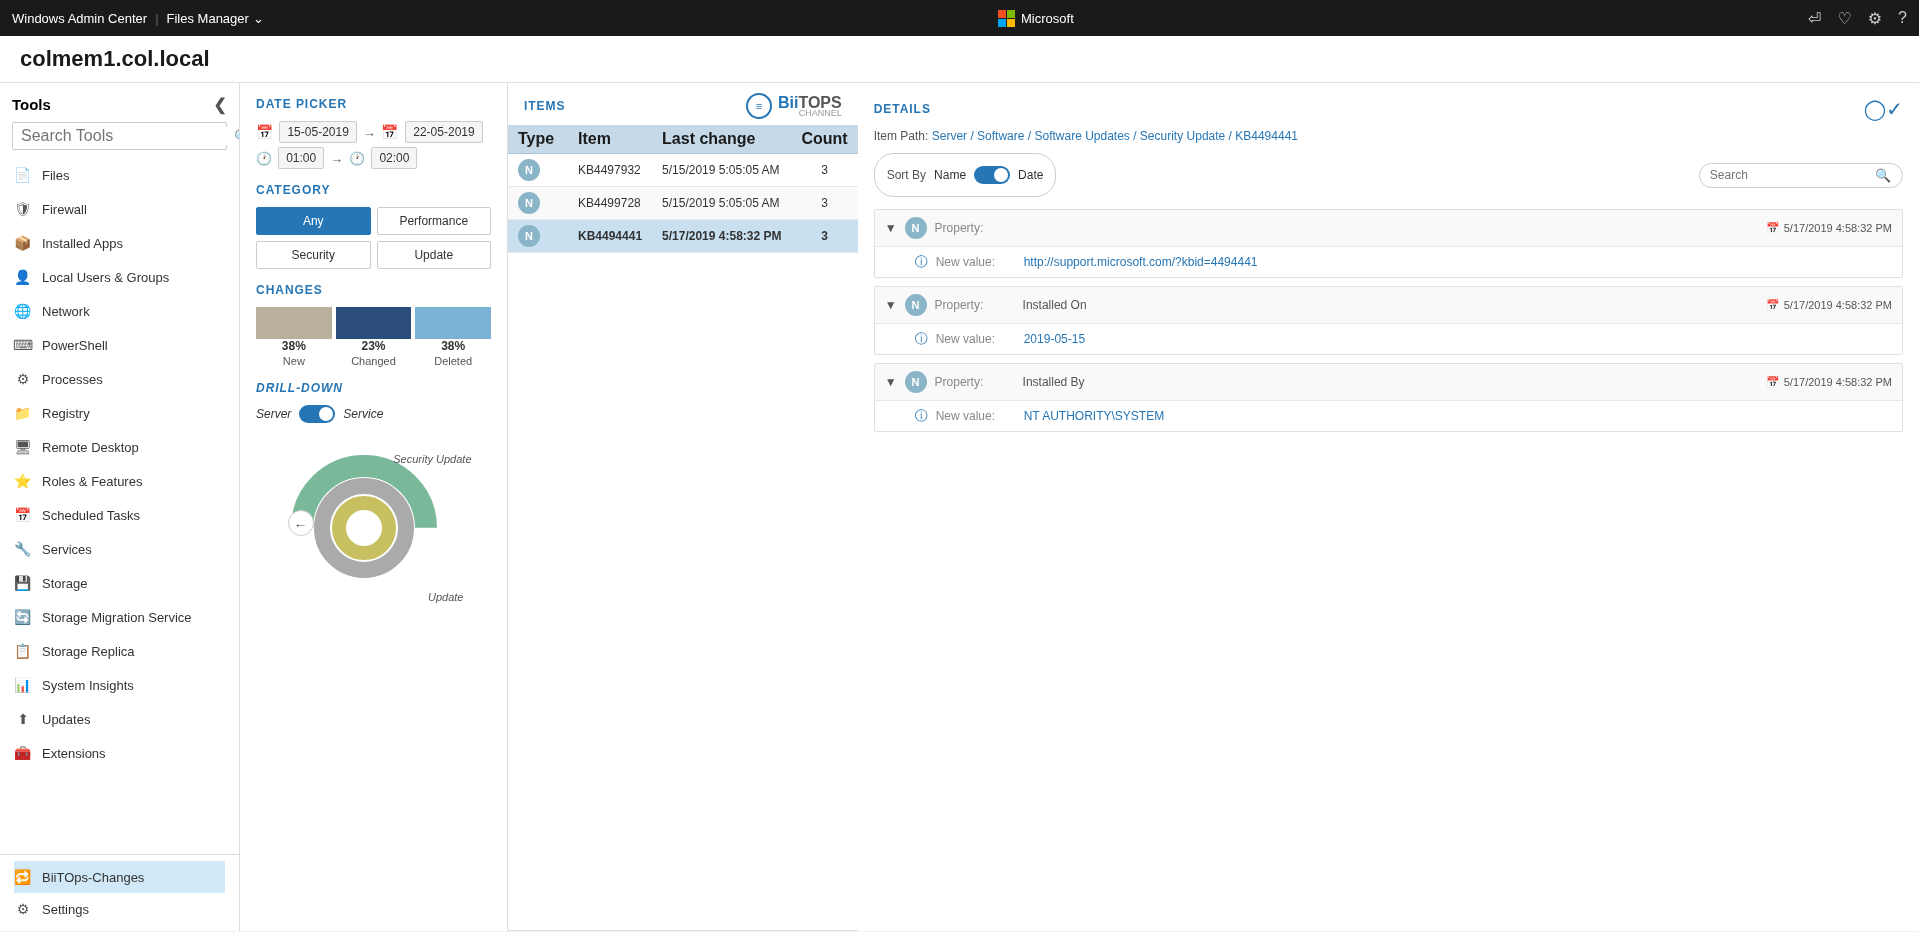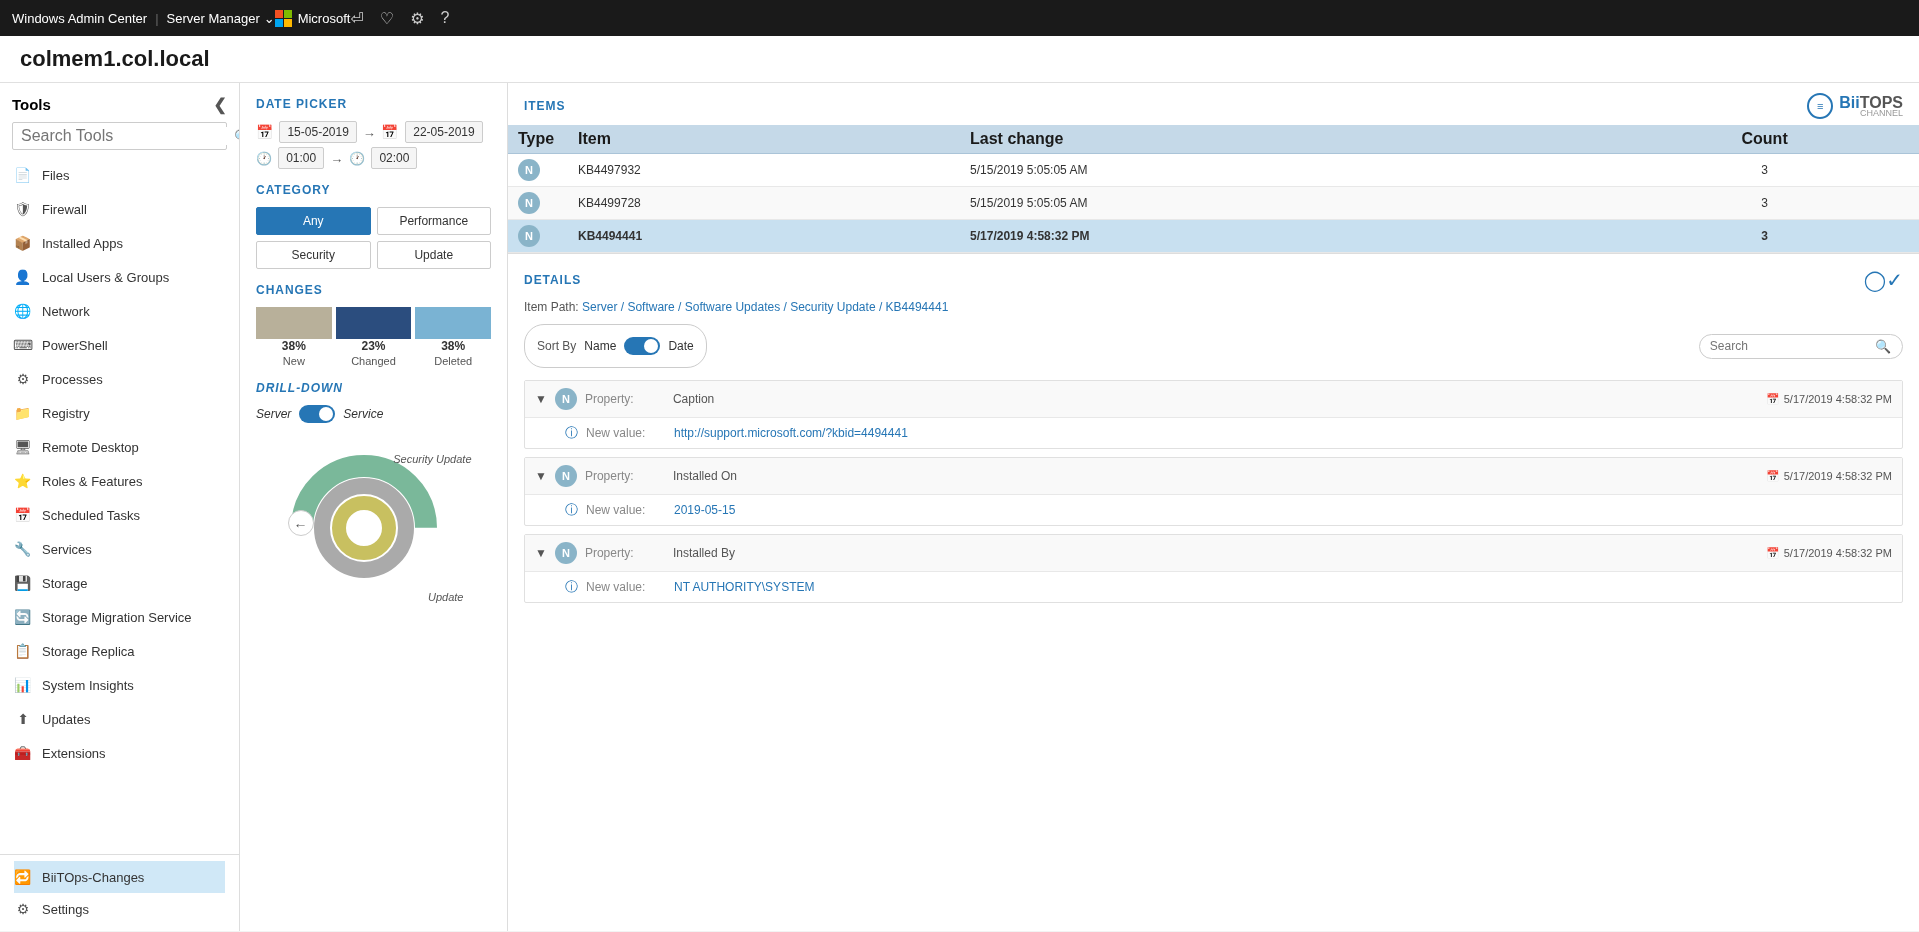--- a/index.html
+++ b/index.html
@@ -6,20 +6,21 @@
     body { font-family: 'Segoe UI', Arial, sans-serif; font-size: 13px; background: #f3f3f3; overflow: hidden; height: 932px; width: 1919px; }
 
     
     .topbar {
       background: #1a1a1a;
       height: 36px;
       display: flex;
       align-items: center;
       padding: 0 12px;
       color: #fff;
+      justify-content: space-between;
     }
     .topbar-left { display: flex; align-items: center; gap: 8px; font-size: 13px; }
     .topbar-center { display: flex; align-items: center; gap: 6px; }
     .ms-logo { display: flex; gap: 2px; }
     .ms-logo .sq { width: 8px; height: 8px; }
     .sq-r { background: #f25022; }
     .sq-g { background: #7fba00; }
     .sq-b { background: #00a4ef; }
     .sq-y { background: #ffb900; }
     .ms-text { color: #fff; font-size: 13px; }
@@ -108,21 +109,21 @@
       border-right: 1px solid #ddd;
       overflow-y: auto;
       padding: 14px 16px;
       flex-shrink: 0;
     }
 
     
     .right-panel {
       flex: 1;
       display: flex;
-      flex-direction: column;
+      flex-direction: row;
       overflow: hidden;
       background: #f5f8fa;
     }
 
     
     .section-title {
       font-size: 12px;
       font-weight: 600;
       color: #2676b5;
       letter-spacing: 0.08em;
@@ -308,21 +309,21 @@
     .info-icon { font-size: 13px; color: #2676b5; }
   </style>
 </head>
 <body>
 
 <div class="topbar">
   <div class="topbar-left">
     <span>Windows Admin Center</span>
     <span style="color:#666">|</span>
     <span style="display:flex;align-items:center;gap:4px;">
-      <span>Server Manager</span>
+      <span>Files Manager</span>
       <span>⌄</span>
     </span>
   </div>
   <div class="topbar-center">
     <div class="ms-logo">
       <div style="display:grid;grid-template-columns:1fr 1fr;gap:1px;">
         <div class="sq sq-r"></div>
           <div class="sq sq-g"></div>
         <div class="sq sq-b"></div>
           <div class="sq sq-y"></div>
@@ -596,21 +597,20 @@
             <input type="text" placeholder="Search" style="">
             <span>🔍</span>
           </div>
         </div>
 
         <div class="detail-group">
           <div class="detail-row-header">
             <span class="expand-btn">▼</span>
             <div class="type-badge">N</div>
             <span class="prop-label">Property:</span>
-            <span class="prop-name">Caption</span>
             <span class="detail-date">
               <span>📅</span>
               5/17/2019 4:58:32 PM
             </span>
           </div>
           <div class="detail-row-body">
             <span class="info-icon">ⓘ</span>
             <span class="val-label">New value:</span>
             <span class="val-text">http://support.microsoft.com/?kbid=4494441</span>
           </div>

